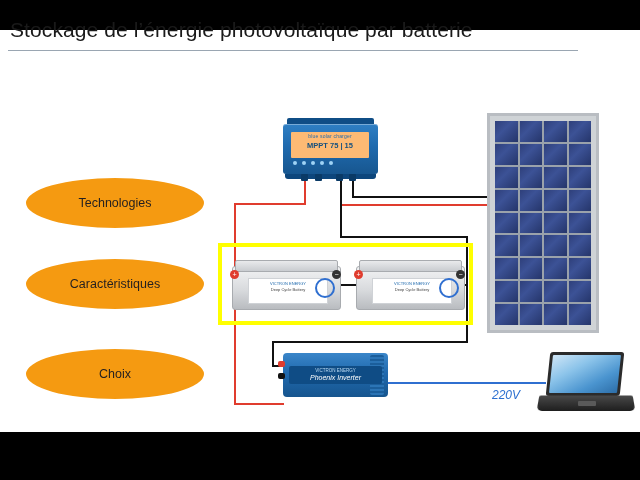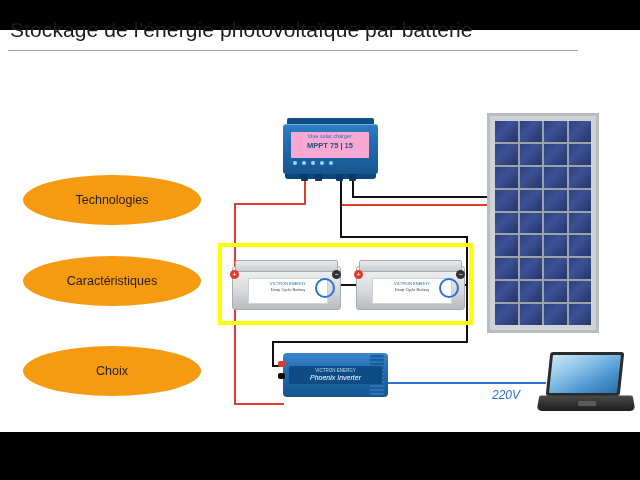--- a/index.html
+++ b/index.html
@@ -42,21 +42,21 @@
     width: 570px;
     height: 1px;
     background: #9aa6b2;
   }
 
   
   .pill {
     position: absolute;
     border-radius: 50%;
     background: #f59a11;
-    border: 3px solid #ffffff;
+    border: 6px solid #ffffff;
     display: flex;
     align-items: center;
     justify-content: center;
     color: #231f20;
     font-size: 12.5px;
     text-align: center;
   }
 
   
   #battery-box {
@@ -98,21 +98,21 @@
     position: absolute;
     left: 4px; top: 0px;
     width: 87px; height: 9px;
     background: #0f4d86;
     border-radius: 2px 2px 0 0;
   }
   #mppt .panel {
     position: absolute;
     left: 8px; top: 14px;
     width: 78px; height: 26px;
-    background: #f9a8d4;
+    background: #fdba74;
     border-radius: 1px;
   }
   #mppt .brand {
     position: absolute;
     left: 0; top: 1px;
     width: 78px;
     text-align: center;
     font-size: 5px;
     color: #1f6aae;
     letter-spacing: .2px;

